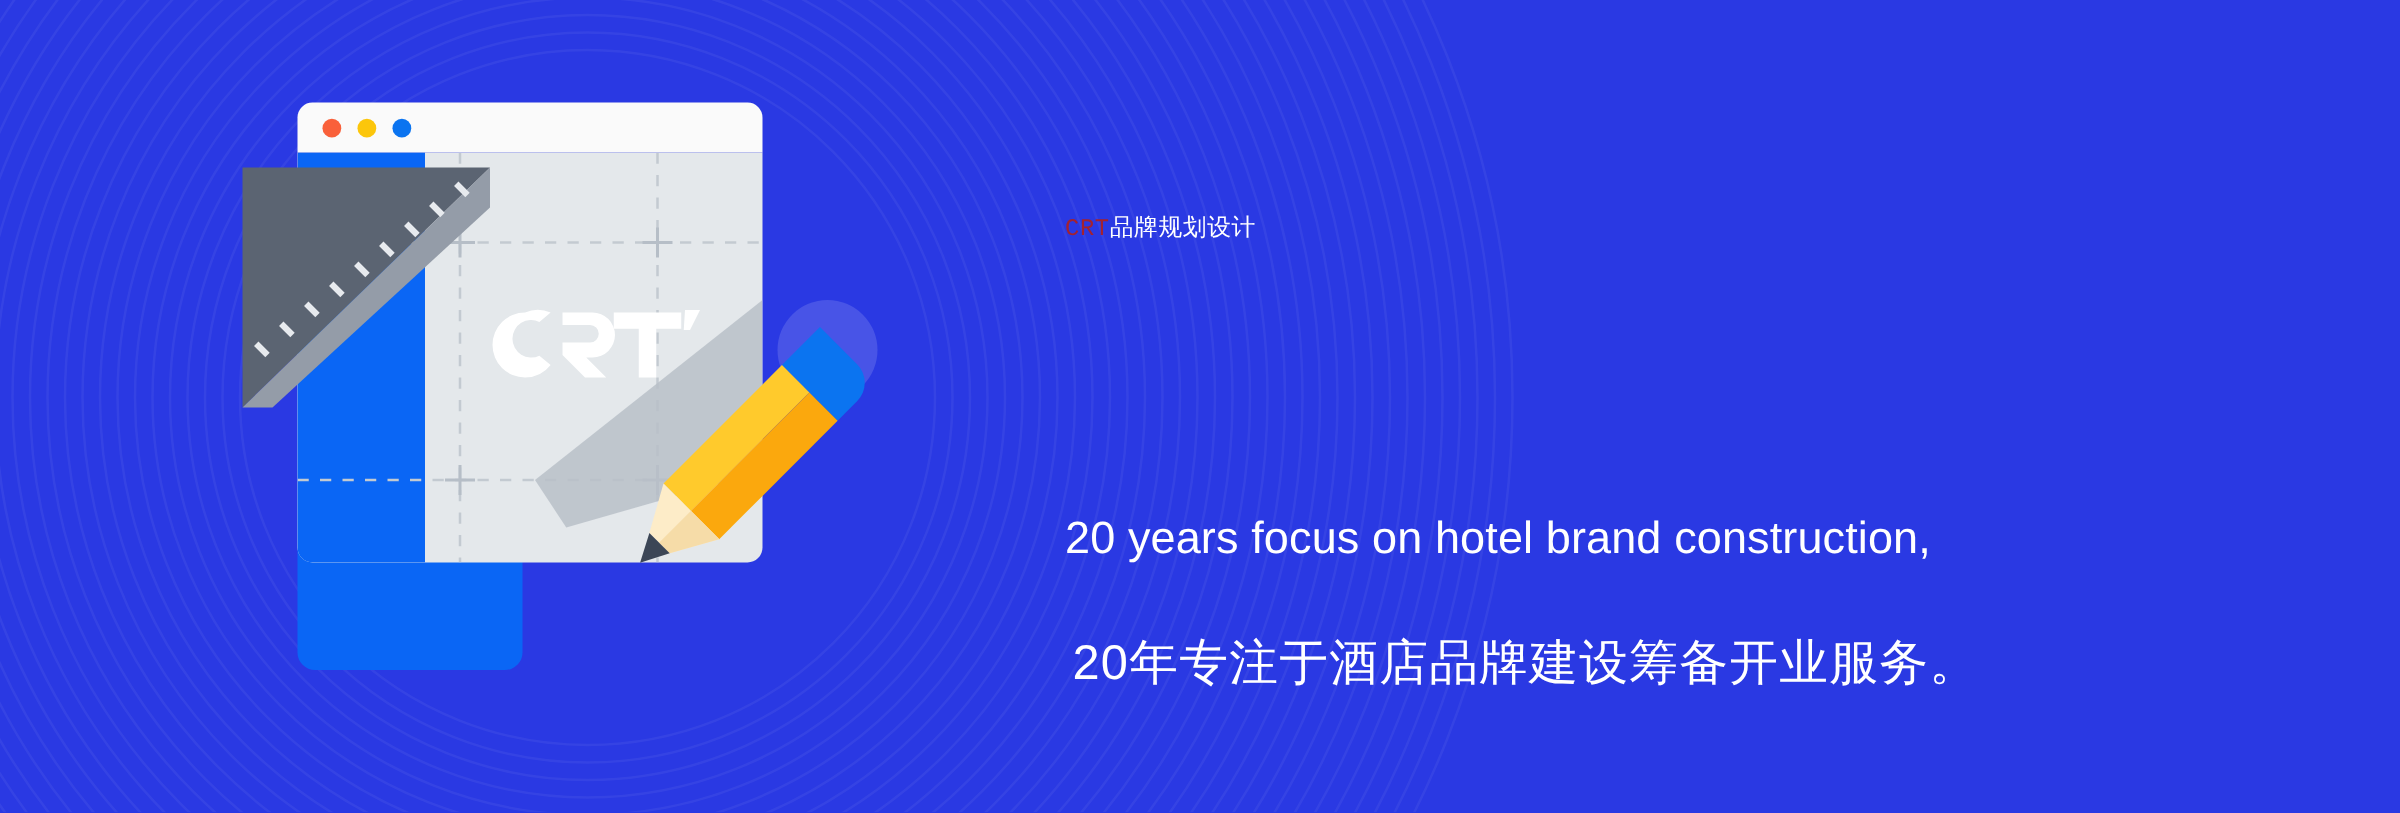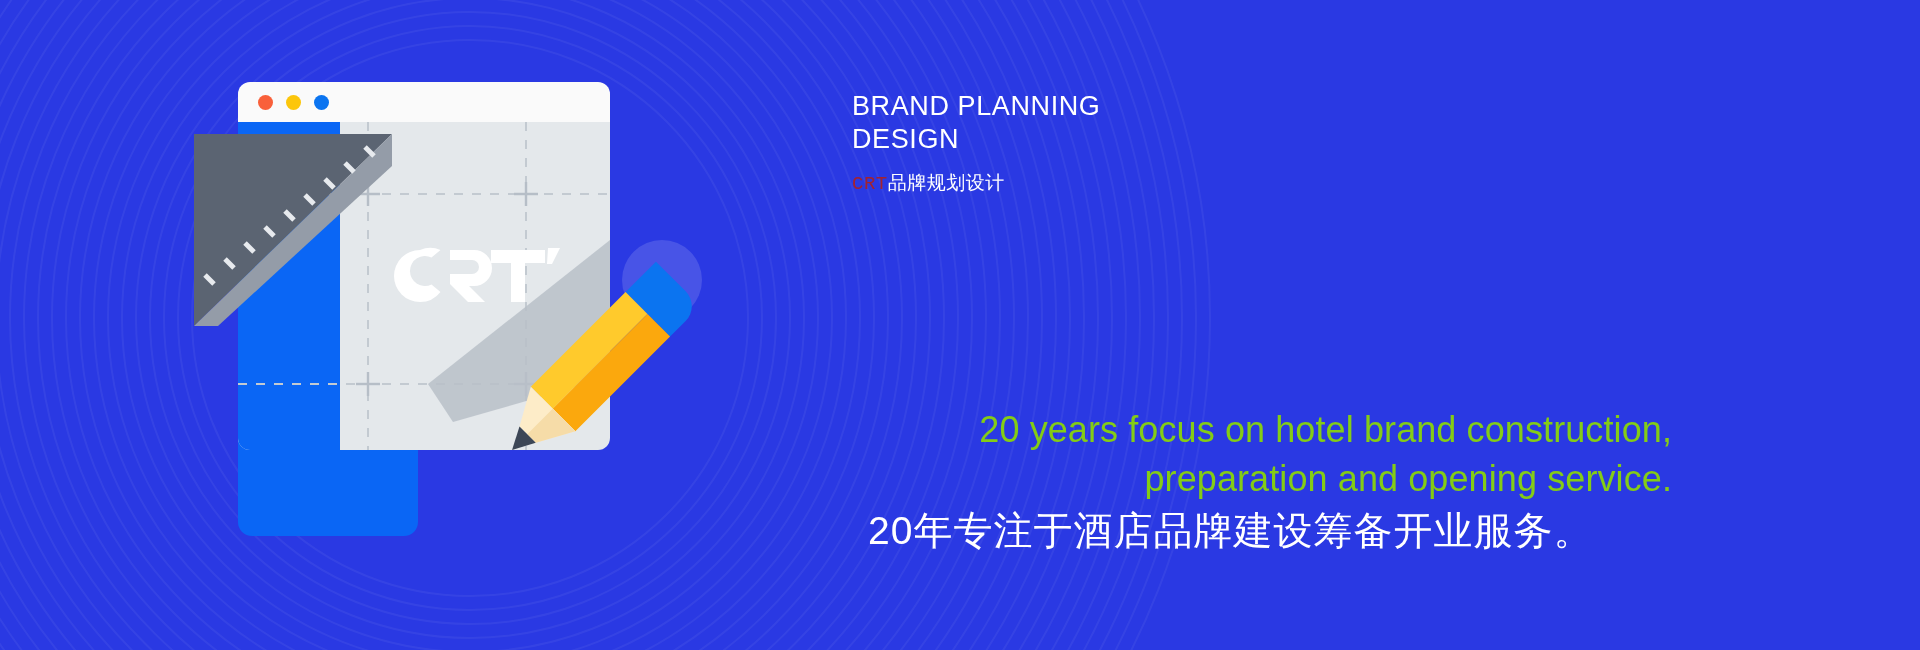--- a/index.html
+++ b/index.html
@@ -129,30 +129,29 @@
     color:#ffffff;
     letter-spacing:0.5px;
     white-space:nowrap;
   }
   .eyebrow-cn .crt-red { color:#a32230;font-family:Liberation Mono, monospace; }
 
   .headline-en {
     position:absolute;
     left:0; top:405px;
     width:820px;
-    color:#84cc16;
+    color:#ffffff;
     font-size:36px;
     line-height:49px;
     font-weight:400;
     letter-spacing:0.1px;
-    text-align:right;
   }
   .headline-cn {
     position:absolute;
-    left:16px; top:505px;
+    left:6px; top:505px;
     width:820px;
     color:#ffffff;
     font-size:39px;
     line-height:52px;
     font-weight:400;
     letter-spacing:1px;
   }
 </style>
 </head>
 <body>
@@ -282,22 +281,21 @@
         <path d="M112 183 h63 l-20 36 h-23 Z" fill="#fdecc8"></path>
         <path d="M143 183 h32 l-20 36 h-12 Z" fill="#f6dca8"></path>
 
         <path d="M132 219 h23 l-11.5 22 Z" fill="#3c4656"></path>
       </g>
     </svg>
   </div>
 
   <div class="copy">
 
-    <div class="eyebrow"><span>BRAND PLANNING</span><br><span>DESIGN</span></div>
 
     <div class="eyebrow-cn"><span class="crt-red">CRT</span><span>品牌规划设计</span></div>
 
-    <div class="headline-en"><span>20 years focus on hotel brand construction,</span><br><span>preparation and opening service.</span></div>
+    <div class="headline-en"><span>20 years focus on hotel brand construction,</span><br></div>
 
     <div class="headline-cn">20年专注于酒店品牌建设筹备开业服务。</div>
   </div>
 
 </div>
 
 </body></html>

